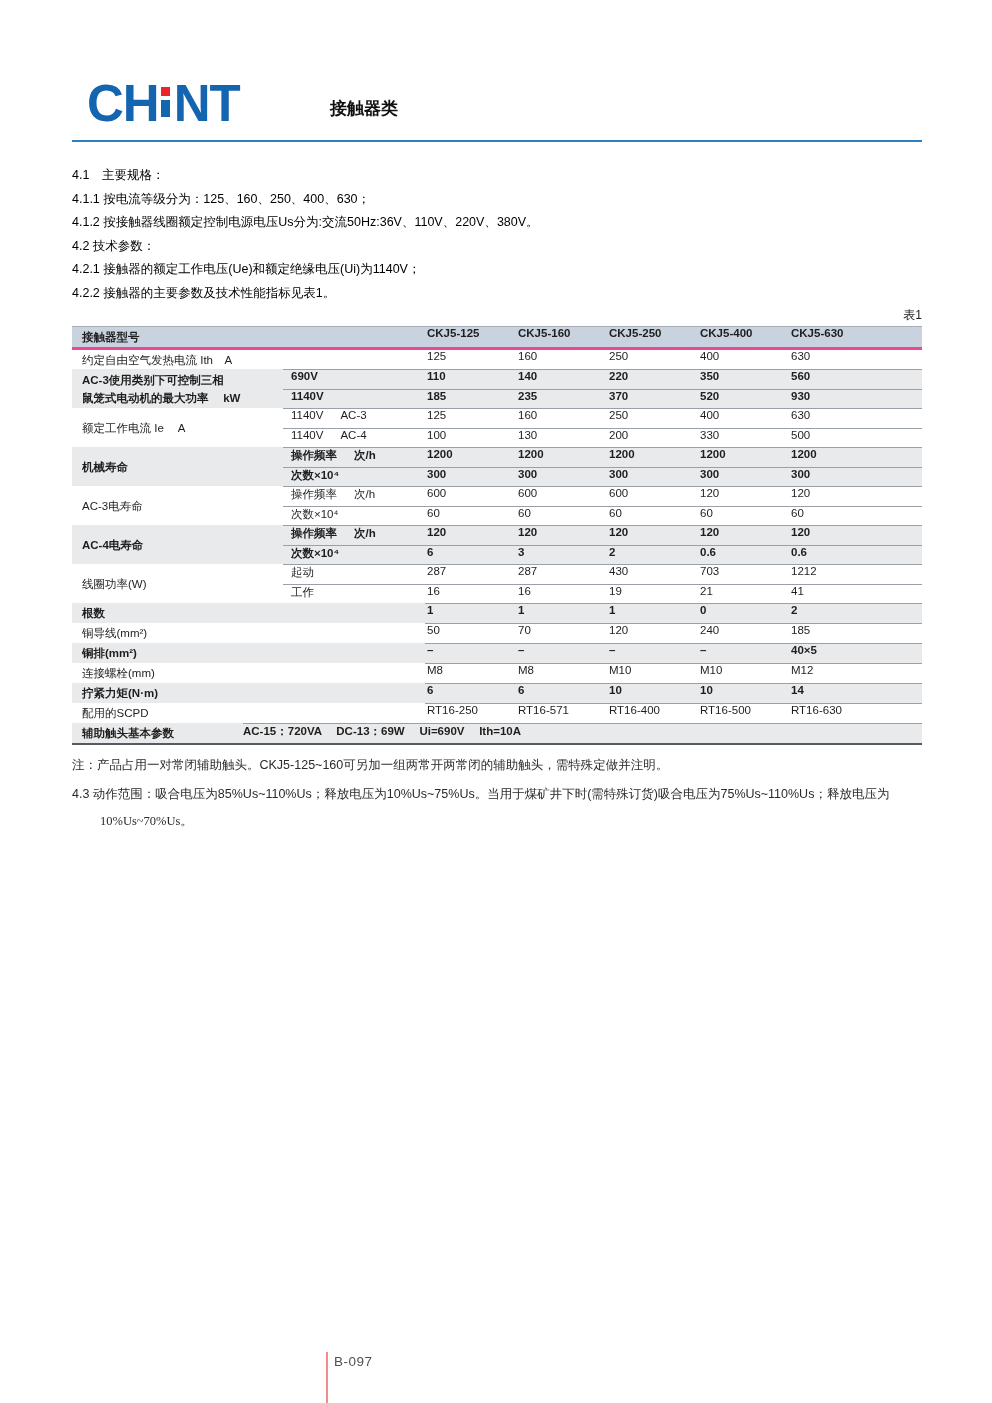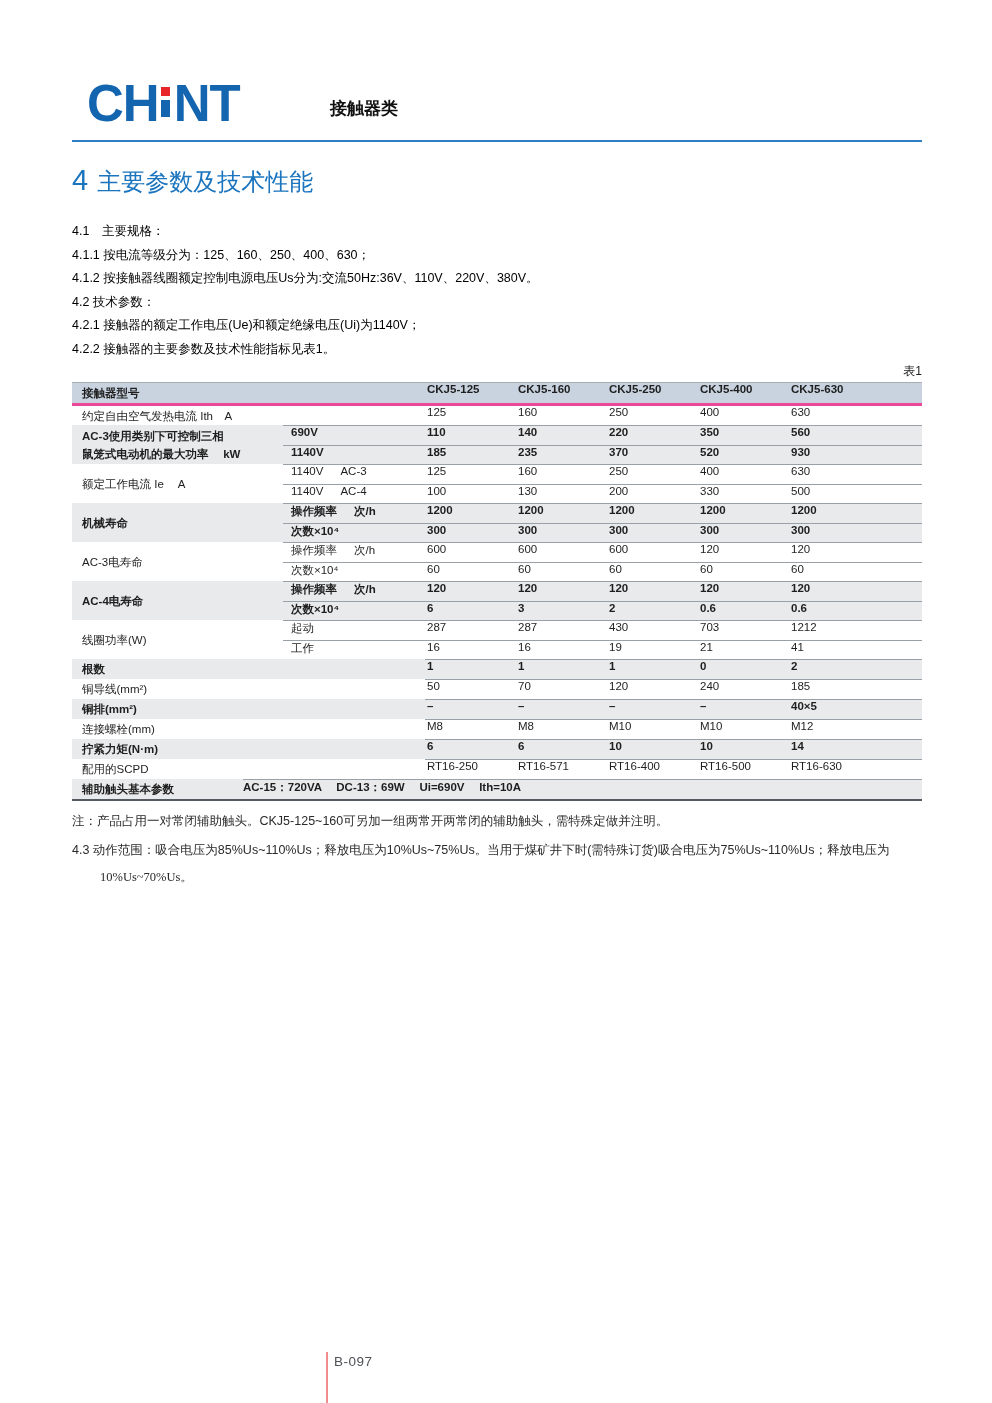--- a/index.html
+++ b/index.html
@@ -68,23 +68,20 @@
     <div class="hdr">
       <div class="logo">
         <span>CH</span>
         <span class="i-glyph"></span>
         <span>NT</span>
       </div>
       <div class="category">接触器类</div>
       <div class="blue-rule"></div>
     </div>
 
-    <h1 class="section-title">
-      <span class="sec-num">4</span><span>主要参数及技术性能</span>
-    </h1>
 
     <div class="paras">
         <div class="para">4.1　主要规格：</div>
         <div class="para">4.1.1 按电流等级分为：125、160、250、400、630；</div>
         <div class="para">4.1.2 按接触器线圈额定控制电源电压Us分为:交流50Hz:36V、110V、220V、380V。</div>
         <div class="para">4.2 技术参数：</div>
         <div class="para">4.2.1 接触器的额定工作电压(Ue)和额定绝缘电压(Ui)为1140V；</div>
         <div class="para">4.2.2 接触器的主要参数及技术性能指标见表1。</div>
       </div>
 

